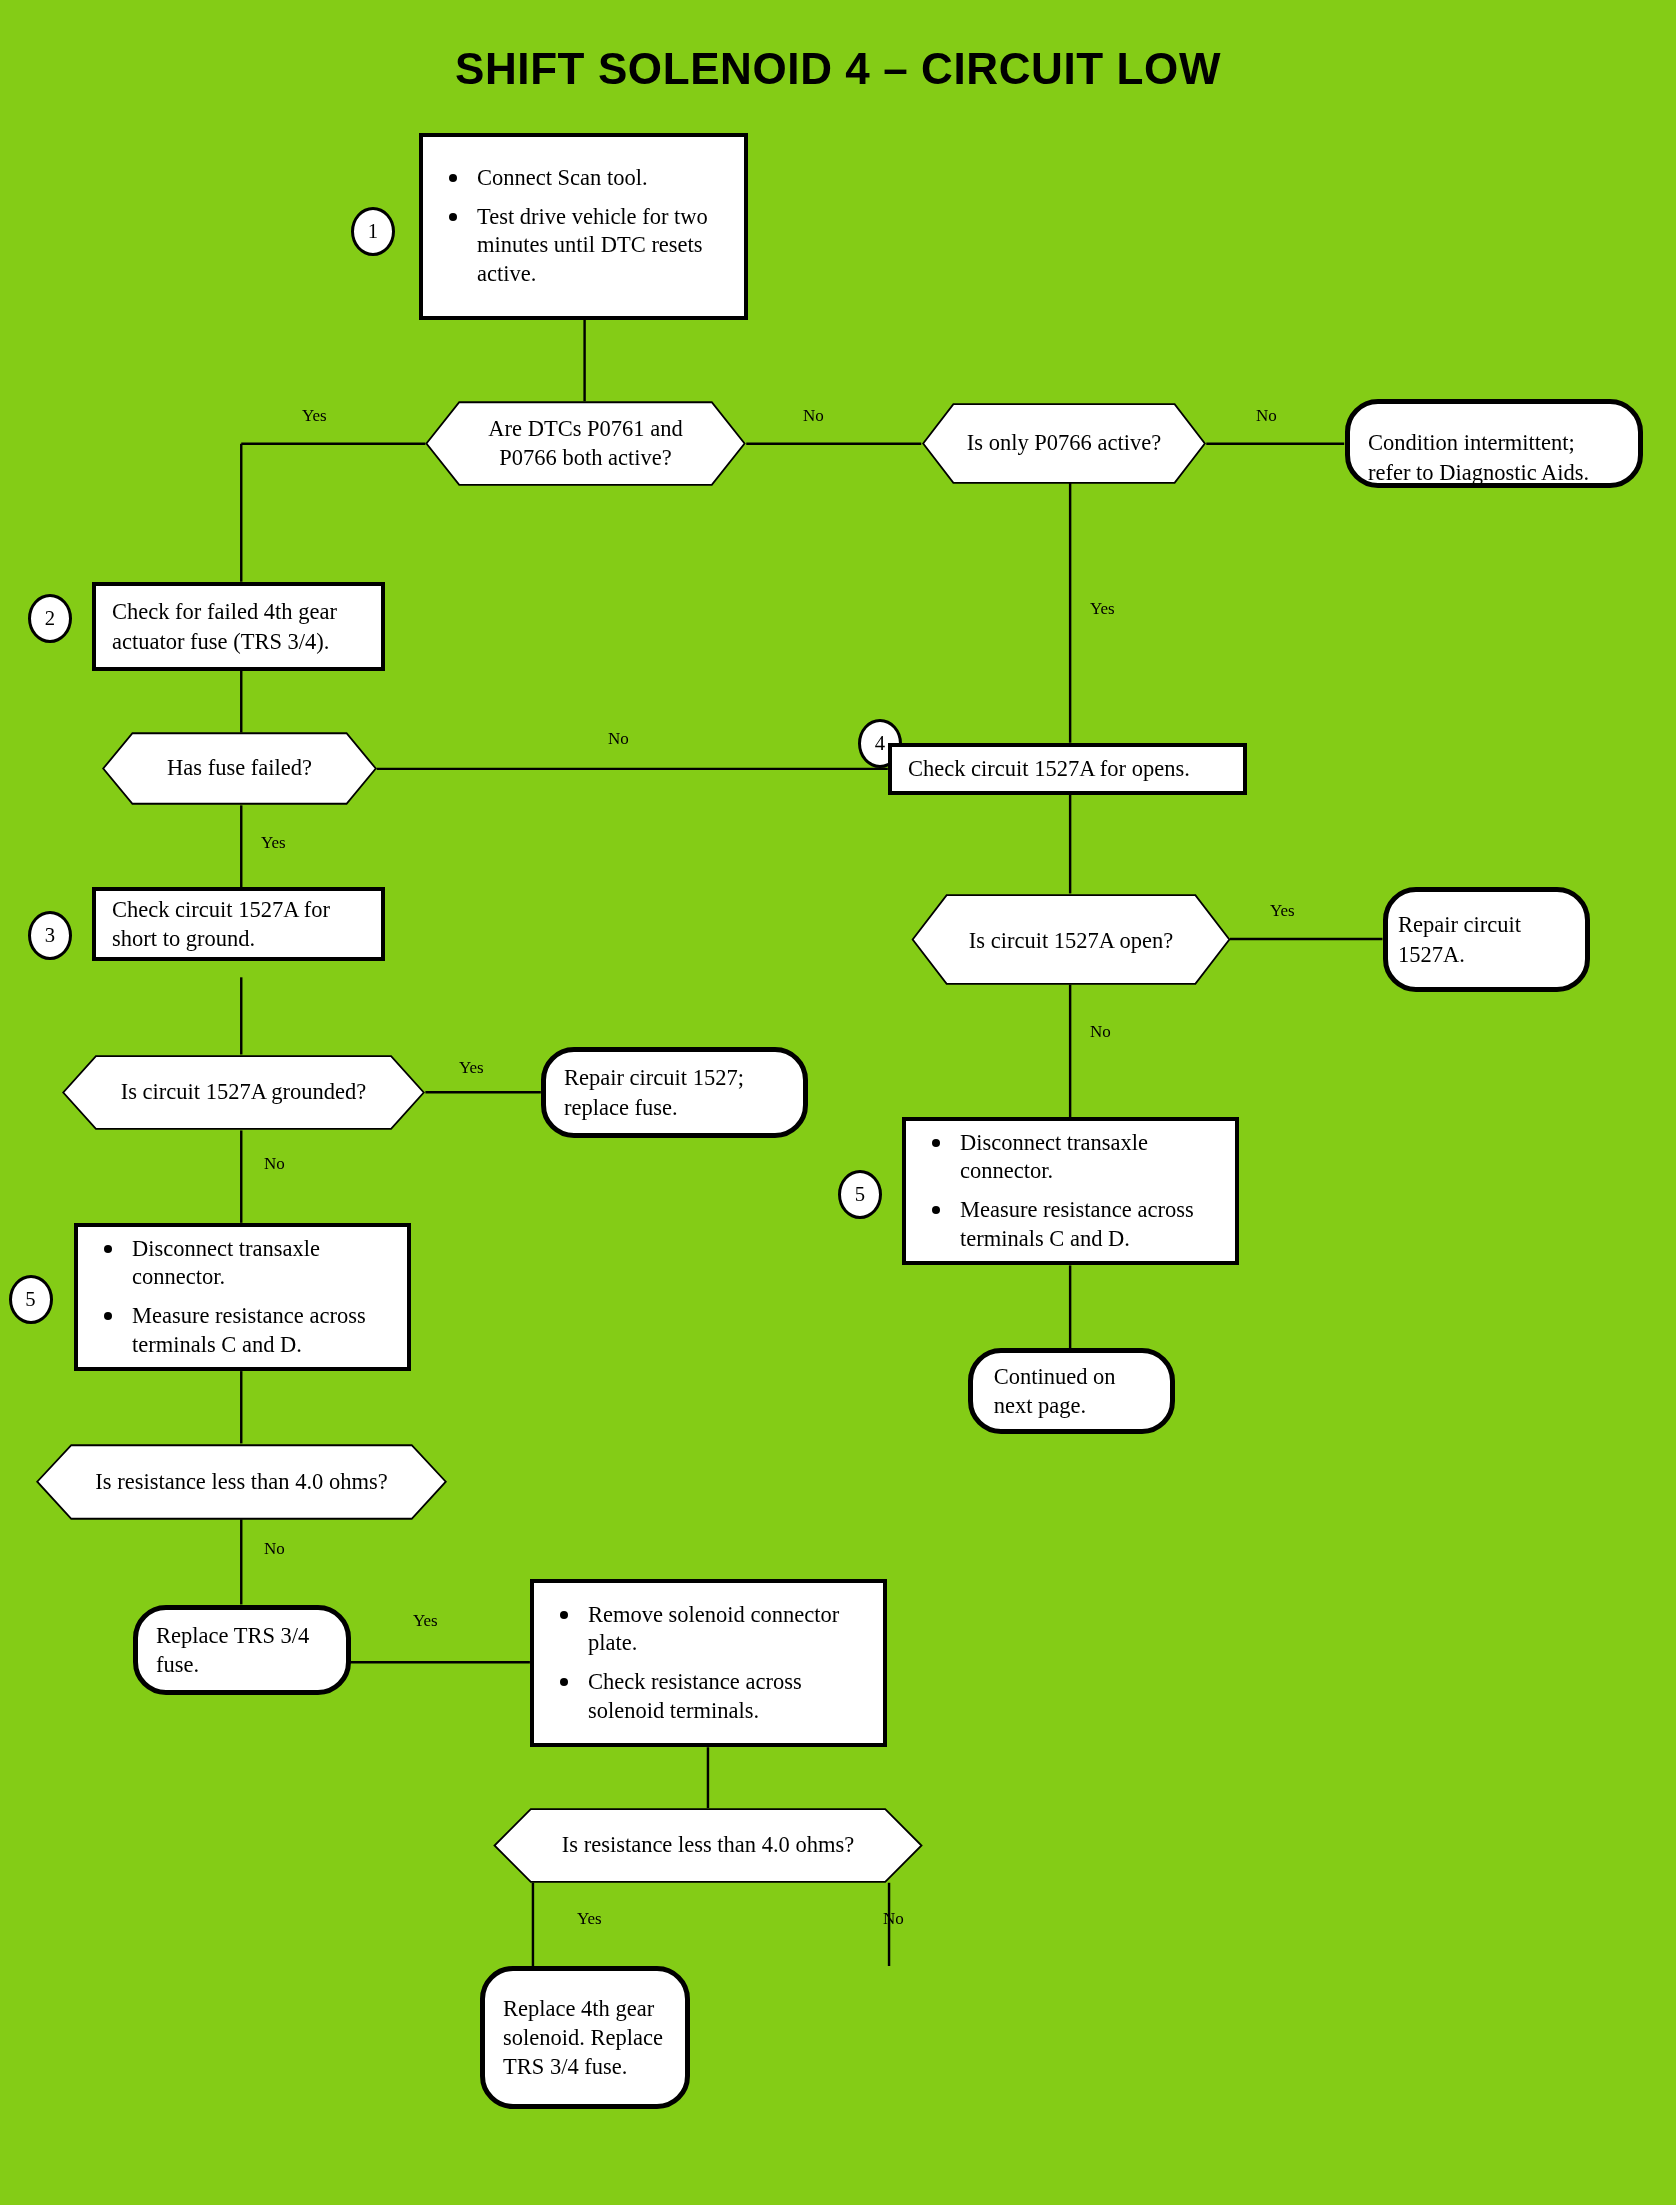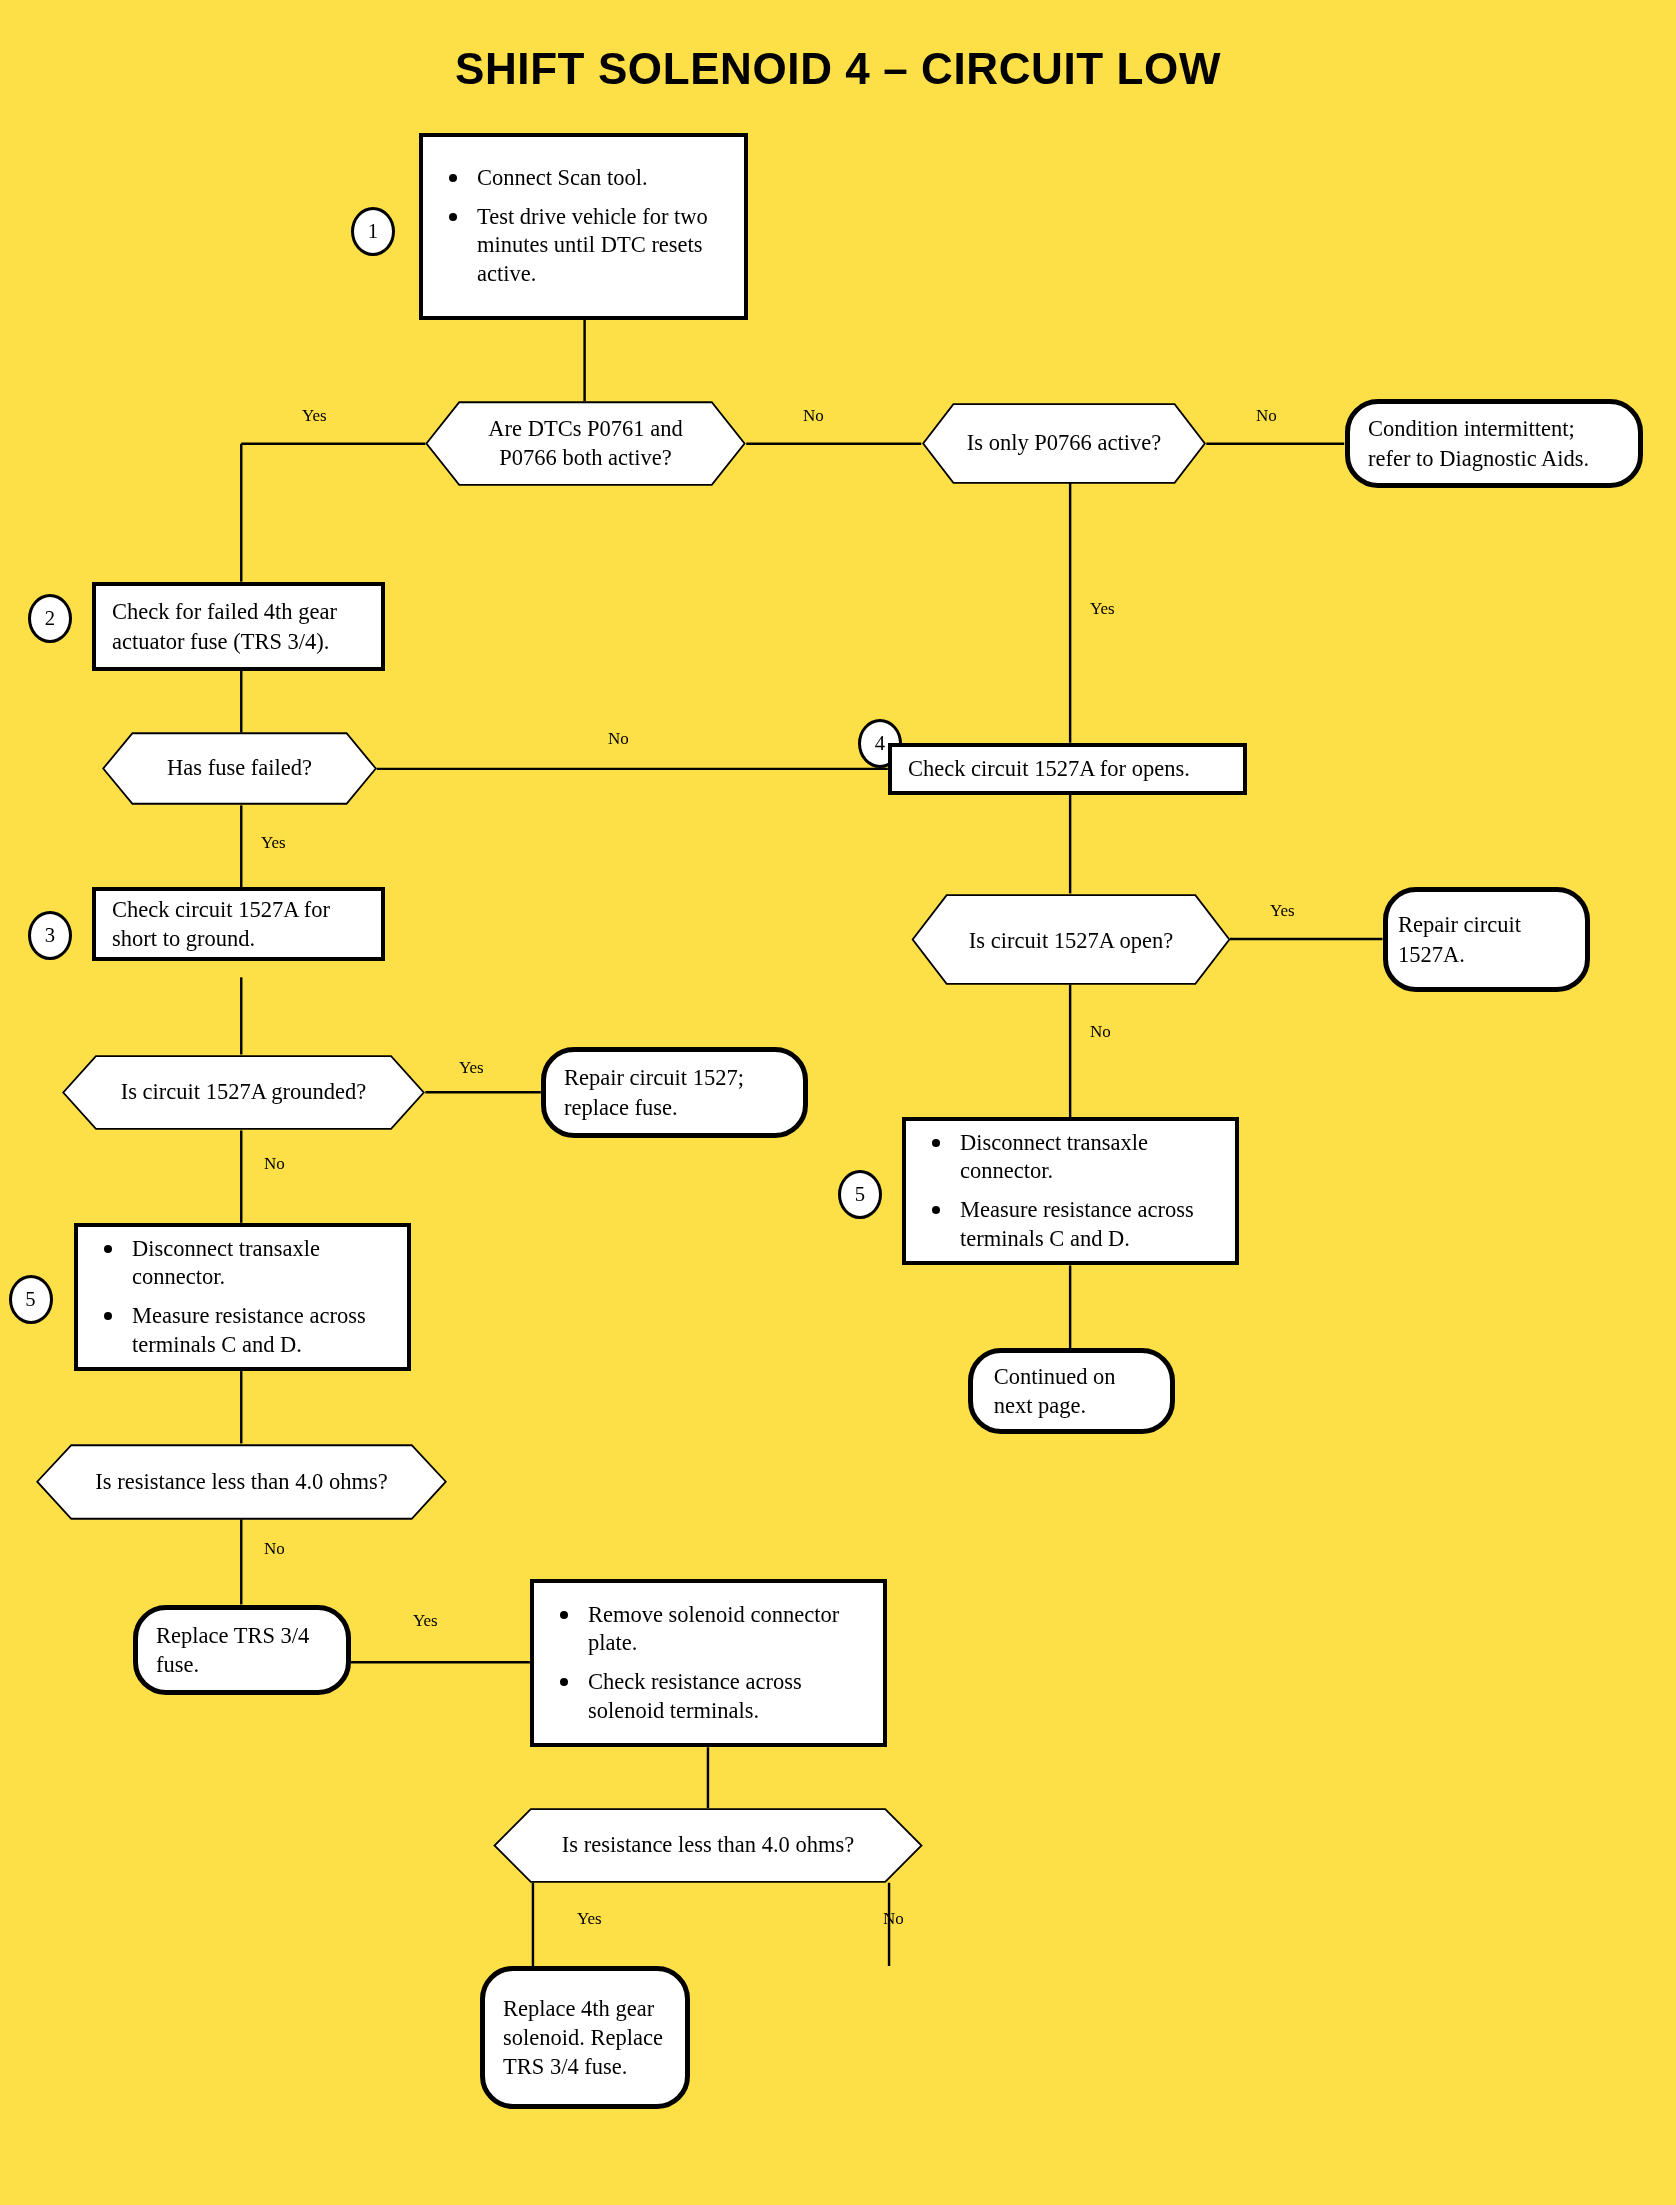--- a/index.html
+++ b/index.html
@@ -1,17 +1,17 @@
 <!DOCTYPE html>
 <html style="font-size:9.7px"><head>
 <meta charset="utf-8">
 <style>
   html,body{margin:0;padding:0;background:#ffffff;}
   body{width:1676px;height:2205px;font-family:"Liberation Serif",serif;color:#000;}
-  #stage{position:relative;width:1676px;height:2205px;overflow:hidden;background:#fde047;}
+  #stage{position:relative;width:1676px;height:2205px;overflow:hidden;background:#84cc16;}
   #wires{position:absolute;left:0;top:0;width:1676px;height:2205px;}
   .title{
     position:absolute;left:0;top:44px;width:1676px;text-align:center;
     font-family:"Liberation Sans",sans-serif;font-weight:700;font-size:44px;
     letter-spacing:0.6px;
   }
   .node{position:absolute;box-sizing:border-box;background:#fff;}
   
   .proc{border:4.3px solid #000;}
   
@@ -120,21 +120,21 @@
   <div class="node hex" style="left:921px;top:403px;width:286px;height:81px;">
     <svg width="286" height="81" viewBox="0 0 470 134" xmlns="http://www.w3.org/2000/svg">
       <polygon points="52,2 418,2 468,67 418,132 52,132 2,67" fill="#fff" stroke="#000" stroke-width="3"></polygon>
     </svg>
     <div class="htext">Is only P0766 active?</div>
   </div>
   <div class="edgelabel" style="left:1256px;top:406px;">No</div>
   <div class="edgelabel" style="left:1090px;top:599px;">Yes</div>
 
   <div class="node term" style="left:1345px;top:399px;width:298px;height:89px;">
-    <div class="ptext" style="padding:6px 18px;">
+    <div class="ptext" style="padding:6px 18px;margin-top:14px;">
       <div>Condition intermittent; refer to Diagnostic Aids.</div>
     </div>
   </div>
 
   <div class="stepnum" style="left:28px;top:594px;">
     <span>2</span>
   </div>
   <div class="node proc" style="left:92px;top:582px;width:293px;height:89px;">
     <div class="ptext">
       <div>Check for failed 4th gear actuator fuse (TRS 3/4).</div>

